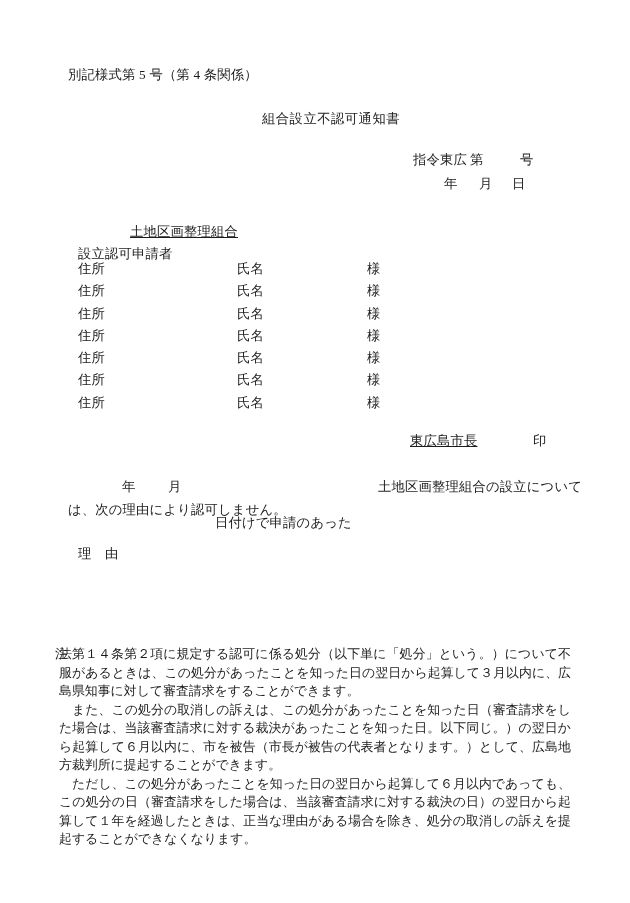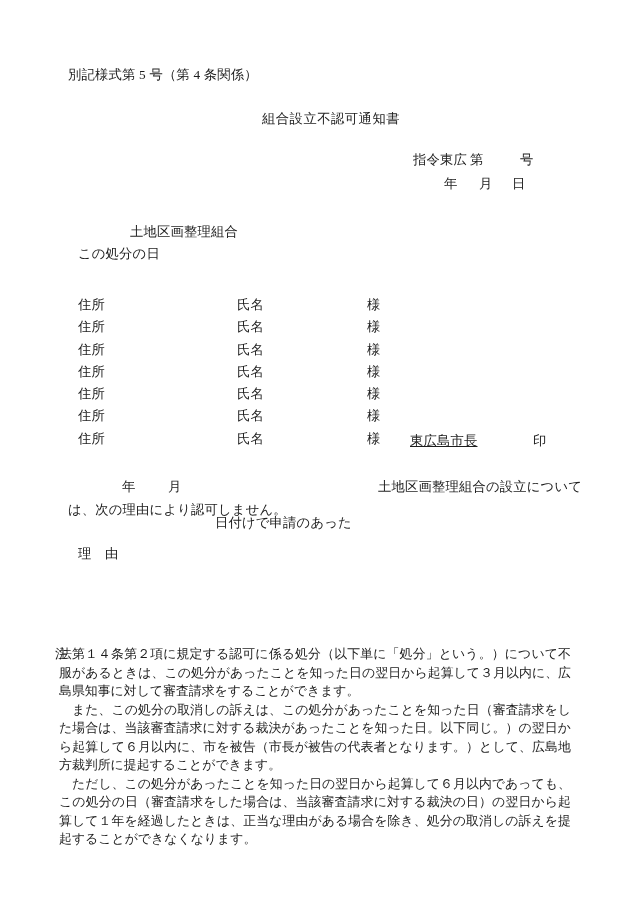--- a/index.html
+++ b/index.html
@@ -23,21 +23,21 @@
     left:0; width:100%;
     text-align:center;
     font-size:13.3px;
     letter-spacing:0.5px;
     line-height:1.15;
   }
   .applicant-row { position:absolute; left:78px; height:18px; width:480px; }
   .applicant-row .col-address { position:absolute; left:0; white-space:pre; }
   .applicant-row .col-name    { position:absolute; left:159px; white-space:pre; }
   .applicant-row .col-honorific { position:absolute; left:289px; white-space:pre; }
-  .applicant-row span { font-size:13.3px; line-height:1.15; letter-spacing:0.2px;margin-top:36px; }
+  .applicant-row span { font-size:13.3px; line-height:1.15; letter-spacing:0.2px; }
   .note-label {
     position:absolute; left:55px; top:648px;
     font-size:12.9px; line-height:1;
   }
   .note-block {
     position:absolute; left:59px; top:645px; width:512px;
     font-size:12.9px; line-height:18.55px;
     text-align:justify;
     word-break:break-all;
   }
@@ -53,22 +53,22 @@
   <div class="doc-title" style="top:111px;padding-left:16px;">組合設立不認可通知書</div>
 
   <div class="abs" style="left:413px; top:152px;text-align:center;">指令東広</div>
   <div class="abs" style="left:470px; top:152px;">第</div>
   <div class="abs" style="left:520px; top:152px;">号</div>
 
   <div class="abs" style="left:444px; top:176px;">年</div>
   <div class="abs" style="left:479px; top:176px;">月</div>
   <div class="abs" style="left:512px; top:176px;">日</div>
 
-  <div class="abs" style="left:130px; top:224px;">土地区画整理組合</div>
-  <div class="abs" style="left:78px; top:246px;">この処分の日</div>
+  <div class="abs" style="left:130px; top:224px;text-decoration:underline;">土地区画整理組合</div>
+  <div class="abs" style="left:78px; top:246px;">設立認可申請者</div>
 
   <div class="applicant-row" style="top:261px;">
     <span class="col-address">住所</span>
     <span class="col-name">氏名</span>
     <span class="col-honorific">様</span>
   </div>
   <div class="applicant-row" style="top:283px;">
     <span class="col-address">住所</span>
     <span class="col-name">氏名</span>
     <span class="col-honorific">様</span>

